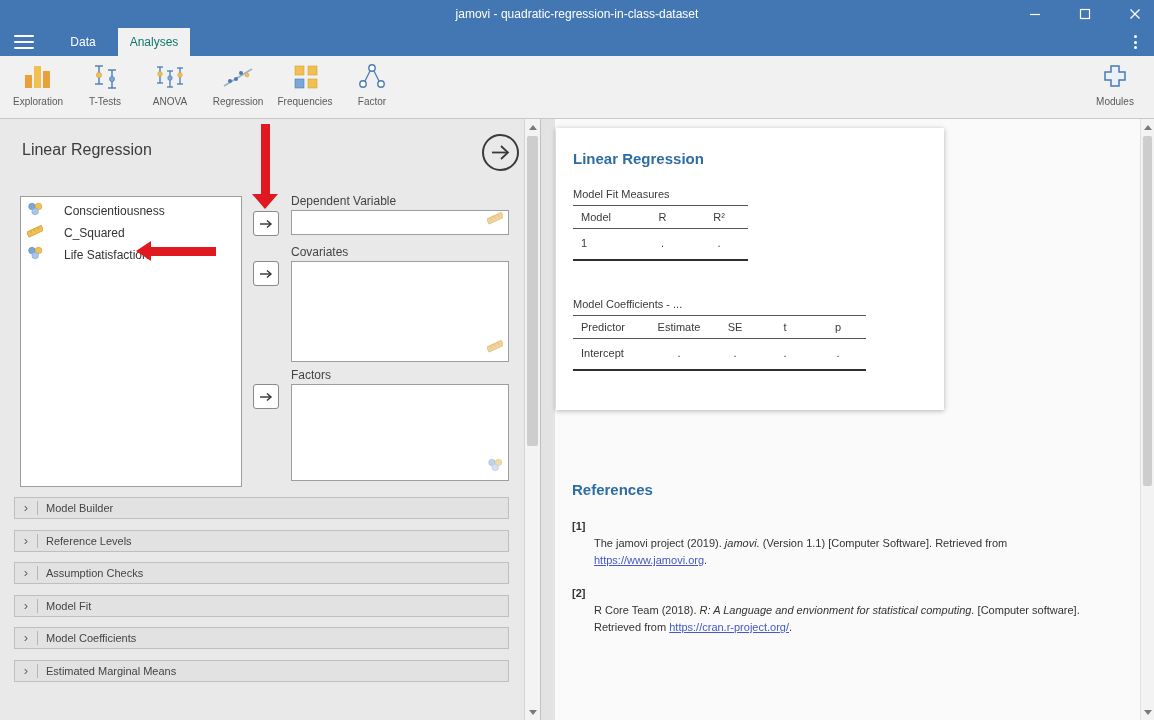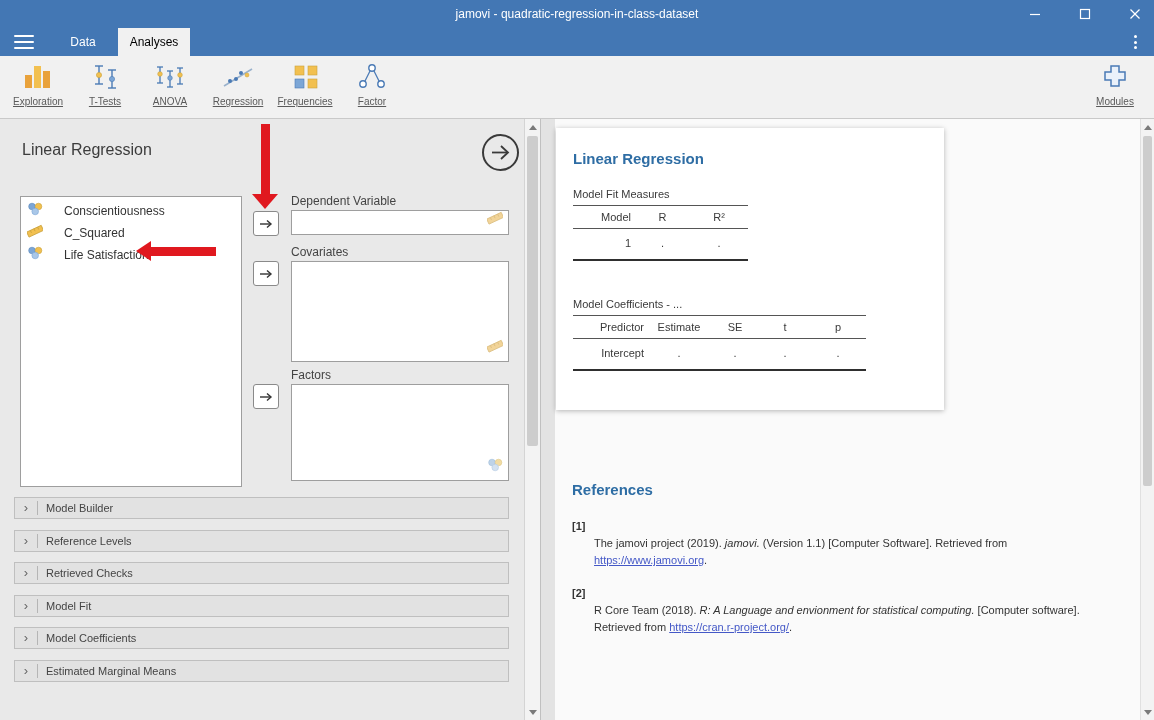--- a/index.html
+++ b/index.html
@@ -11,29 +11,29 @@
   .window-title { position:absolute; left:0; right:0; top:0; height:28px; line-height:28px; text-align:center; color:#fff; font-size:12px; }
   .winbtns { position:absolute; right:6px; top:0; height:28px; display:flex; align-items:center; gap:24px; }
   .winbtn { width:26px; height:24px; display:flex; align-items:center; justify-content:center; cursor:pointer; }
 
   
   .tabbar { position:absolute; top:28px; left:0; width:1154px; height:28px; background:#4377b4; z-index:5; }
   .hamburger { position:absolute; left:14px; top:7px; width:20px; height:14px; display:flex; flex-direction:column; justify-content:space-between; cursor:pointer; }
   .hamburger div { height:2px; background:#fff; border-radius:1px; }
   .tab { position:absolute; top:0; height:28px; line-height:28px; text-align:center; color:#fff; font-size:12px; cursor:pointer; }
   .tab-data { left:52px; width:62px; }
-  .tab-analyses { left:118px; width:72px; background:#f1f1f1; color:#000000; }
+  .tab-analyses { left:118px; width:72px; background:#f1f1f1; color:#0f766e; }
   .kebab { position:absolute; right:10px; top:5px; width:18px; height:18px; display:flex; flex-direction:column; align-items:center; justify-content:space-between; padding:2px 0; cursor:pointer; }
   .kebab i { width:3px; height:3px; background:#fff; border-radius:50%; }
 
   
   .ribbon { position:absolute; top:56px; left:0; width:1154px; height:63px; background:#f1f1f1; border-bottom:1px solid #c9c9c9; z-index:4; }
   .ribbon-item { position:absolute; top:4px; width:70px; height:56px; text-align:center; cursor:pointer; }
   .ricon { height:34px; display:flex; align-items:center; justify-content:center; }
-  .rlabel { font-size:10px; color:#5a5a5a; margin-top:2px;text-decoration:underline; }
+  .rlabel { font-size:10px; color:#5a5a5a; margin-top:2px; }
 
   
   .options { position:absolute; left:0; top:119px; width:540px; height:601px; background:#e9e9e9; }
   .splitter { position:absolute; left:540px; top:119px; width:15px; height:601px; background:#e3e3e3; border-left:1px solid #c0c0c0; }
   .results { position:absolute; left:555px; top:119px; width:599px; height:601px; background:#fafafa; }
 
   
   .opt-title { position:absolute; left:22px; top:22px; font-size:16px; color:#3c3c3c; }
   .opt-run { position:absolute; left:482px; top:15px; width:37px; height:37px; border:2px solid #3a3a3a; border-radius:50%; display:flex; align-items:center; justify-content:center; cursor:pointer; background:transparent; }
   .varlist { position:absolute; left:20px; top:77px; width:222px; height:291px; background:#fff; border:1px solid #9e9e9e; padding:3px 0; }
@@ -66,21 +66,21 @@
   .sb-right .sb-thumb { top:17px; height:350px; }
 
   
   .results-card { position:absolute; left:1px; top:9px; width:388px; height:282px; background:#fff; box-shadow:0 1px 5px rgba(0,0,0,0.28); cursor:pointer; }
   .r-title { position:absolute; left:17px; top:22px; font-size:15px; font-weight:bold; color:#2e6da4; }
   .tbl-block { position:absolute; left:17px; }
   .tbl-caption { font-size:11px; color:#3a3a3a; margin-bottom:5px; }
   table.jmv { border-collapse:collapse; font-size:11px; color:#3a3a3a; }
   table.jmv th { font-weight:normal; border-top:1px solid #555; border-bottom:1px solid #555; padding:5px 4px; text-align:center; }
   table.jmv td { border-bottom:2px solid #2f2f2f; padding:8px 4px 10px; text-align:center; }
-  table.jmv th:first-child, table.jmv td:first-child { text-align:right; padding-left:8px; }
+  table.jmv th:first-child, table.jmv td:first-child { text-align:left; padding-left:8px; }
 
   .refs { position:absolute; left:17px; top:352px; width:560px; }
   .refs-title { font-size:15px; font-weight:bold; color:#2e6da4; margin-bottom:20px;margin-top:10px; }
   .ref-item { display:flex; margin-bottom:16px; font-size:11px; color:#333; line-height:1.55; }
   .ref-num { width:22px; font-weight:bold; flex:0 0 22px; }
   .ref-text { width:515px;margin-top:17px; }
   .ref-text i { font-style:italic; }
   .ref-link { color:#4458c7; text-decoration:underline; cursor:pointer; }
 
   
@@ -342,21 +342,21 @@
       <span class="slabel">Model Builder</span>
     </div>
     <div class="section" style="top:411px">
       <span class="chev">›</span>
         <span class="sec-sep"></span>
       <span class="slabel">Reference Levels</span>
     </div>
     <div class="section" style="top:443px">
       <span class="chev">›</span>
         <span class="sec-sep"></span>
-      <span class="slabel">Retrieved Checks</span>
+      <span class="slabel">Assumption Checks</span>
     </div>
     <div class="section" style="top:476px">
       <span class="chev">›</span>
         <span class="sec-sep"></span>
       <span class="slabel">Model Fit</span>
     </div>
     <div class="section" style="top:508px">
       <span class="chev">›</span>
         <span class="sec-sep"></span>
       <span class="slabel">Model Coefficients</span>

